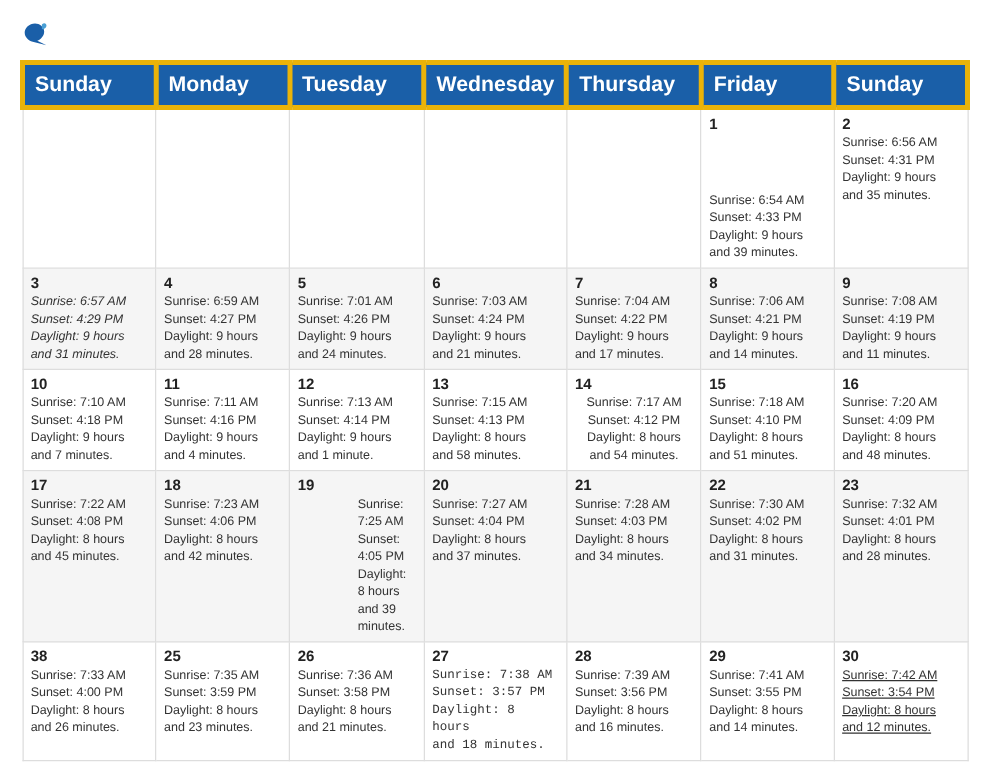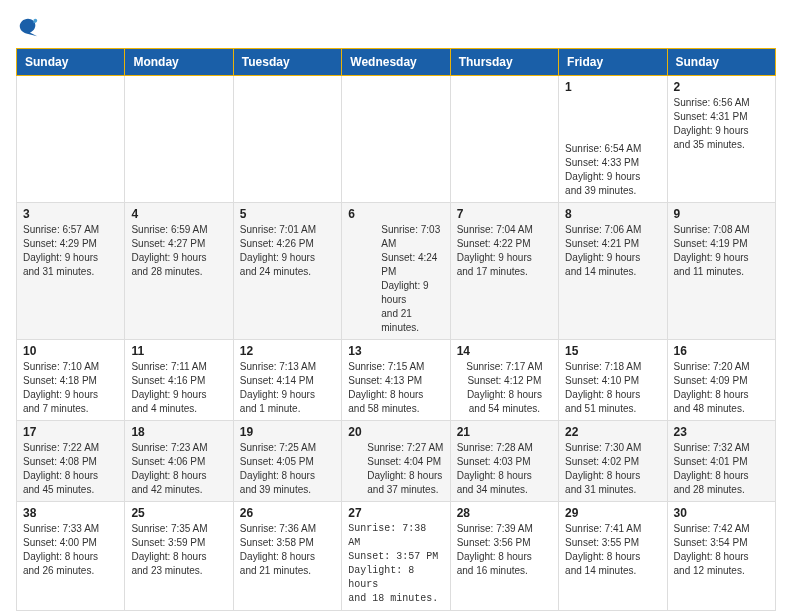--- a/index.html
+++ b/index.html
@@ -44,23 +44,23 @@
     }
     .calendar {
       width: 100%;
       border-collapse: collapse;
     }
     .calendar th {
       background-color: #1a5fa8;
       color: #fff;
       text-align: left;
       padding: 6px 8px;
-      font-size: 12px;
+      font-size: 17px;
       font-weight: bold;
-      border: 1px solid #eab308;
+      border: 4px solid #eab308;
     }
     .calendar td {
       vertical-align: top;
       padding: 4px 6px;
       font-size: 10.5px;
       color: #222;
       border: 1px solid #ddd;
       width: 108px;
       min-height: 80px;
       background: #fff;
@@ -138,42 +138,42 @@
           <span class="day-number">2</span>
           <div class="day-info" style="white-space: pre-line;">Sunrise: 6:56 AM
 Sunset: 4:31 PM
 Daylight: 9 hours
 and 35 minutes.</div>
         </td>
       </tr>
       <tr class="row-even">
         <td>
           <span class="day-number">3</span>
-          <div class="day-info" style="white-space: pre-line;">Sunrise: 6:57 AM
+          <div class="day-info" style="white-space: pre-line; font-style: italic;">Sunrise: 6:57 AM
 Sunset: 4:29 PM
 Daylight: 9 hours
 and 31 minutes.</div>
         </td>
         <td>
           <span class="day-number">4</span>
           <div class="day-info" style="white-space: pre-line;">Sunrise: 6:59 AM
 Sunset: 4:27 PM
 Daylight: 9 hours
 and 28 minutes.</div>
         </td>
         <td>
           <span class="day-number">5</span>
           <div class="day-info" style="white-space: pre-line;">Sunrise: 7:01 AM
 Sunset: 4:26 PM
 Daylight: 9 hours
 and 24 minutes.</div>
         </td>
         <td>
           <span class="day-number">6</span>
-          <div class="day-info" style="white-space: pre-line; margin-left: 33px;">Sunrise: 7:03 AM
+          <div class="day-info" style="white-space: pre-line;">Sunrise: 7:03 AM
 Sunset: 4:24 PM
 Daylight: 9 hours
 and 21 minutes.</div>
         </td>
         <td>
           <span class="day-number">7</span>
           <div class="day-info" style="white-space: pre-line;">Sunrise: 7:04 AM
 Sunset: 4:22 PM
 Daylight: 9 hours
 and 17 minutes.</div>
@@ -254,28 +254,28 @@
         </td>
         <td>
           <span class="day-number">18</span>
           <div class="day-info" style="white-space: pre-line;">Sunrise: 7:23 AM
 Sunset: 4:06 PM
 Daylight: 8 hours
 and 42 minutes.</div>
         </td>
         <td>
           <span class="day-number">19</span>
-          <div class="day-info" style="white-space: pre-line;">Sunrise: 7:25 AM
+          <div class="day-info" style="white-space: pre-line; margin-left: 48px;">Sunrise: 7:25 AM
 Sunset: 4:05 PM
 Daylight: 8 hours
 and 39 minutes.</div>
         </td>
         <td>
           <span class="day-number">20</span>
-          <div class="day-info" style="white-space: pre-line; margin-left: 19px;">Sunrise: 7:27 AM
+          <div class="day-info" style="white-space: pre-line;">Sunrise: 7:27 AM
 Sunset: 4:04 PM
 Daylight: 8 hours
 and 37 minutes.</div>
         </td>
         <td>
           <span class="day-number">21</span>
           <div class="day-info" style="white-space: pre-line;">Sunrise: 7:28 AM
 Sunset: 4:03 PM
 Daylight: 8 hours
 and 34 minutes.</div>
@@ -333,20 +333,20 @@
         </td>
         <td>
           <span class="day-number">29</span>
           <div class="day-info" style="white-space: pre-line;">Sunrise: 7:41 AM
 Sunset: 3:55 PM
 Daylight: 8 hours
 and 14 minutes.</div>
         </td>
         <td>
           <span class="day-number">30</span>
-          <div class="day-info" style="white-space: pre-line;">Sunrise: 7:42 AM
+          <div class="day-info" style="white-space: pre-line; text-decoration: underline;">Sunrise: 7:42 AM
 Sunset: 3:54 PM
 Daylight: 8 hours
 and 12 minutes.</div>
         </td>
       </tr>
     </tbody>
 </table>
 
 </body></html>

